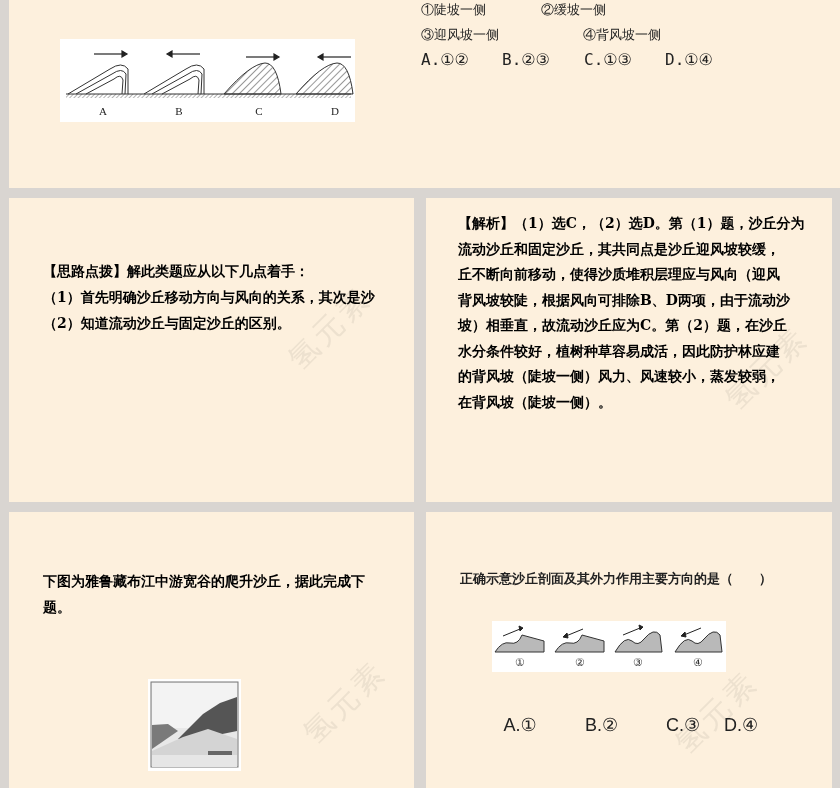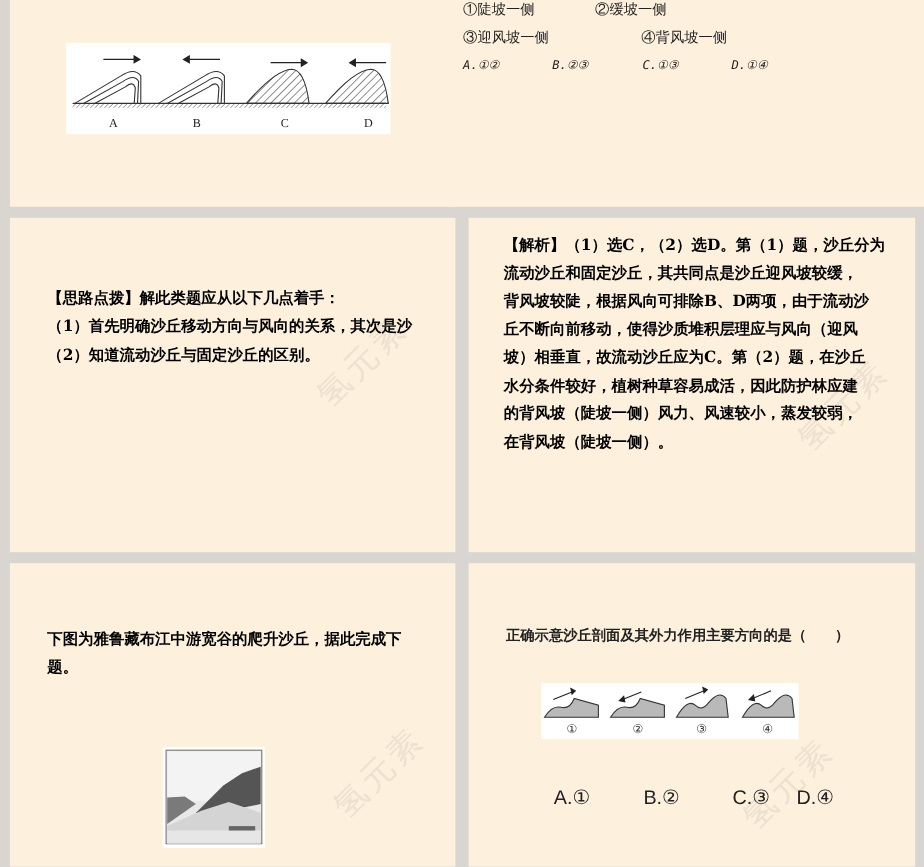--- a/index.html
+++ b/index.html
@@ -70,41 +70,41 @@
   </div>
 </div>
 
 <div class="panel p2">
   <div class="txt dark" style="left:14px; top:-3px; font-size:13px;">
     <span style="display:inline-block;width:120px;">①陡坡一侧</span><span>②缓坡一侧</span>
   </div>
   <div class="txt dark" style="left:14px; top:22px; font-size:13px;">
     <span style="display:inline-block;width:162px;">③迎风坡一侧</span><span>④背风坡一侧</span>
   </div>
-  <div class="txt dark opts" style="left:14px; top:47px; font-size:11px; font-family:'DejaVu Sans Mono','Liberation Mono',monospace;font-style:italic;">
+  <div class="txt dark opts" style="left:14px; top:47px; font-size:16px; font-family:'DejaVu Sans Mono','Liberation Mono',monospace;">
     <span style="width:81px">A.①②</span><span style="width:82px">B.②③</span><span style="width:81px">C.①③</span><span>D.①④</span>
   </div>
 </div>
 
 <div class="panel p3">
   <div class="wm" style="left:270px; top:110px;">氢元素</div>
   <div class="txt red" style="left:34px; top:60px; width:365px;">
     <div><span>【思路点拨】</span><span>解此类题应从以下几点着手：</span></div>
     <div>（1）首先明确沙丘移动方向与风向的关系，其次是沙</div>
     <div>（2）知道流动沙丘与固定沙丘的区别。</div>
   </div>
 </div>
 
 <div class="panel p4">
   <div class="wm" style="left:290px; top:150px;">氢元素</div>
   <div class="txt red" style="left:32px; top:13px; width:370px; line-height:25.5px;">
     <div><span>【解析】</span><span>（1）选C，（2）选D。第（1）题，沙丘分为</span></div>
     <div>流动沙丘和固定沙丘，其共同点是沙丘迎风坡较缓，</div>
+    <div>丘不断向前移动，使得沙质堆积层理应与风向（迎风</div>
     <div>背风坡较陡，根据风向可排除B、D两项，由于流动沙</div>
-    <div>丘不断向前移动，使得沙质堆积层理应与风向（迎风</div>
     <div>坡）相垂直，故流动沙丘应为C。第（2）题，在沙丘</div>
     <div>水分条件较好，植树种草容易成活，因此防护林应建</div>
     <div>的背风坡（陡坡一侧）风力、风速较小，蒸发较弱，</div>
     <div>在背风坡（陡坡一侧）。</div>
   </div>
 </div>
 
 <div class="panel p5">
   <div class="wm" style="left:285px; top:170px;">氢元素</div>
   <div class="txt red" style="left:34px; top:56px; width:365px;">

